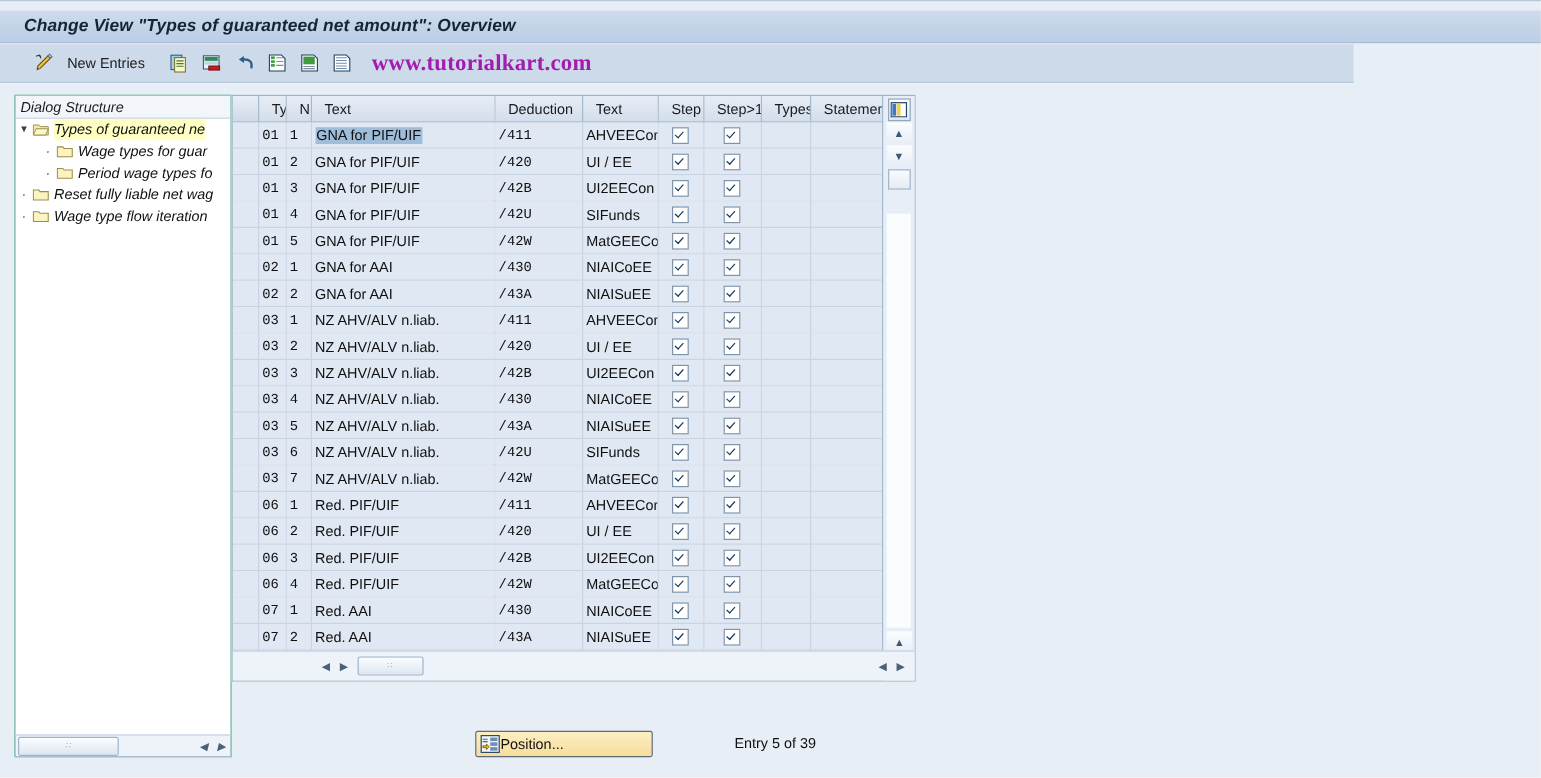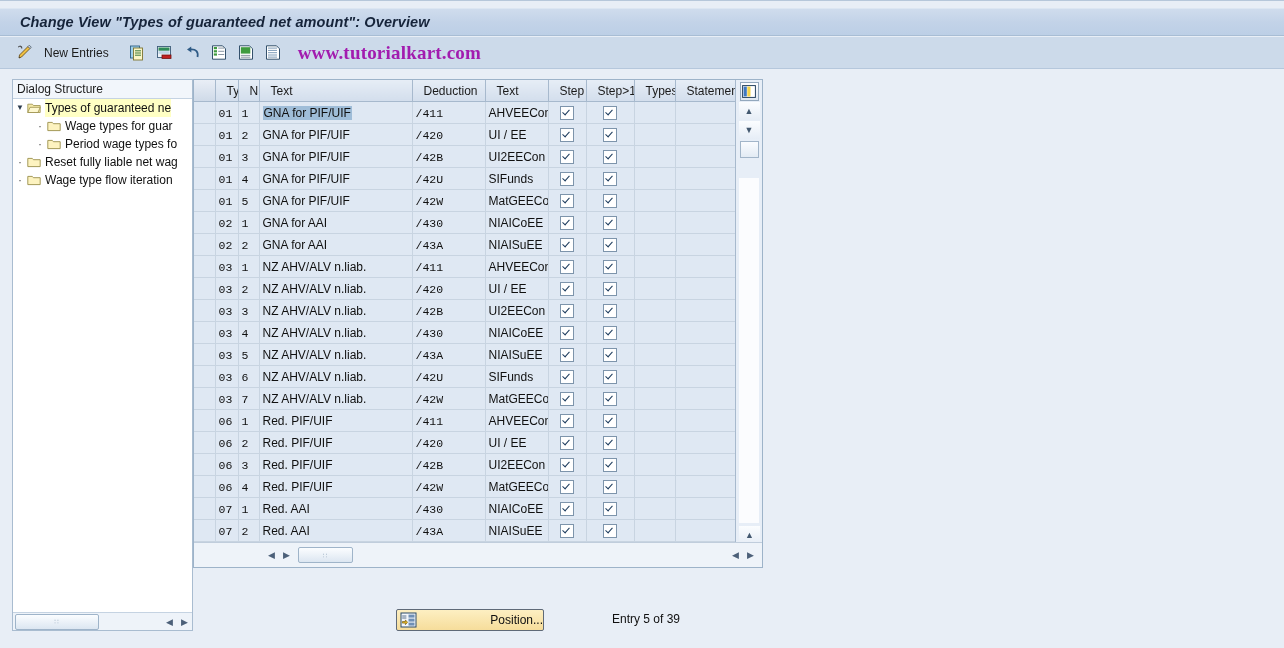--- a/index.html
+++ b/index.html
@@ -48,28 +48,28 @@
     font-size: 14.5px;
     color: #16243a;
     letter-spacing: 0.1px;
     white-space: nowrap;
   }
 
   
   #toolbar {
     position: absolute;
     left: 0; top: 36px;
-    width: 1284px;
+    width: 1128px;
     height: 32px;
     background: #ccdaea;
     border-bottom: 1px solid #b5c7dc;
     box-sizing: border-box;
     display: flex;
     align-items: center;
-    padding-left: 12px;
+    padding-left: 24px;
   }
   .tb-btn {
     display: flex;
     align-items: center;
     justify-content: center;
     height: 24px;
     padding: 0 3px;
     margin-right: 2px;
     border: 1px solid transparent;
     border-radius: 2px;
@@ -94,20 +94,21 @@
 
   
   #leftpanel {
     position: absolute;
     left: 12px; top: 78px;
     width: 181px;
     height: 552px;
     background: #22c55e;
     border: 1px solid #a9bcd0;
     box-sizing: border-box;
+    font-style: italic;
   }
   #leftpanel .lp-header {
     height: 18px;
     line-height: 18px;
     padding-left: 4px;
     background: #f2f6fb;
     border-bottom: 1px solid #c5d3e2;
     font-size: 12px;
     color: #1b1b1b;
     white-space: nowrap;
@@ -334,21 +335,21 @@
     background: linear-gradient(to bottom,#fdefc2,#f6dd9b);
     border: 1px solid #5f6a78;
     border-radius: 2px;
     display: flex;
     align-items: center;
     box-sizing: border-box;
     cursor: default;
   }
   #posbtn .pb-label {
     flex: 1;
-    text-align: right;
+    text-align: left;
     font-size: 12px;
     color: #101010;
     padding-right: 0;
   }
   #entrystatus {
     position: absolute;
     left: 612px; top: 611px;
     font-size: 12px;
     color: #101010;
     white-space: nowrap;

